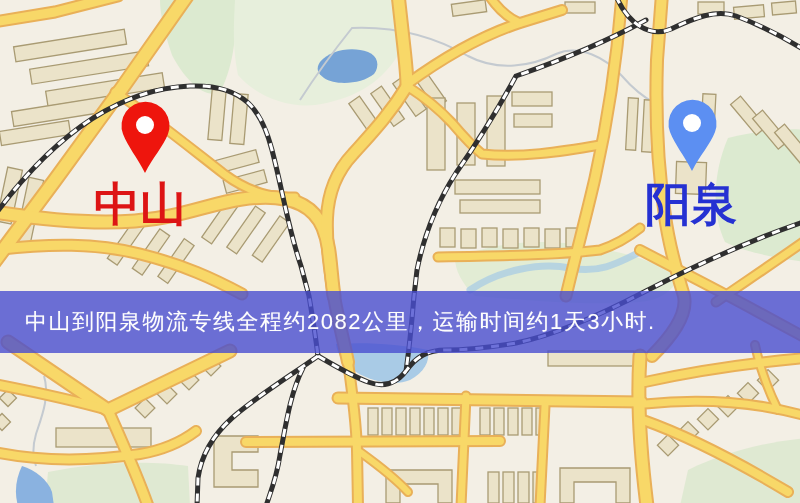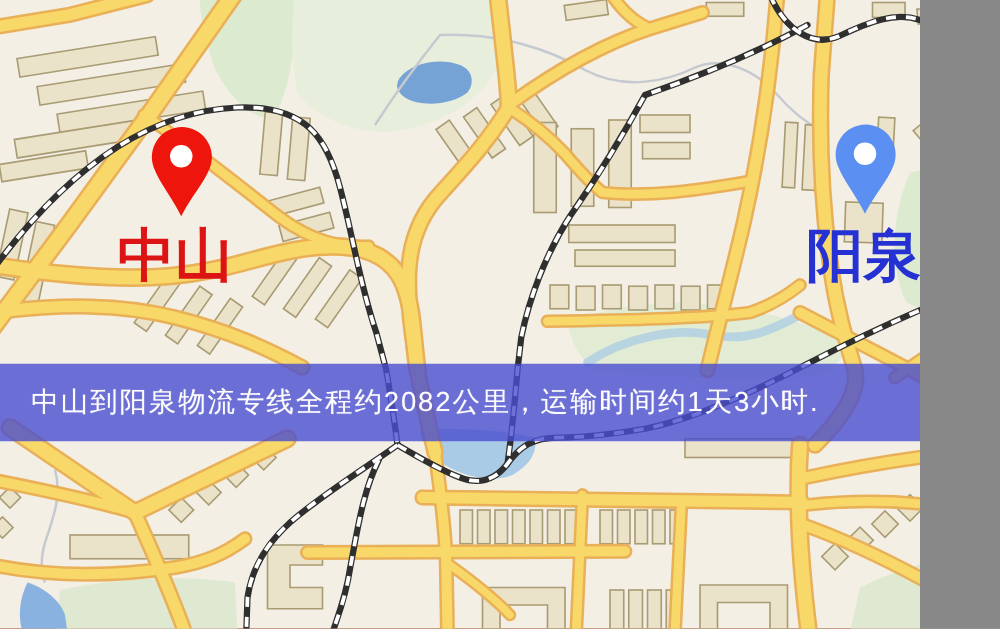--- a/index.html
+++ b/index.html
@@ -1,17 +1,17 @@
 <!DOCTYPE html>
 <html><head>
 <meta charset="utf-8">
 <style>
   html,body{margin:0;padding:0;background:#888;}
-  .shot{position:relative;width:736px;height:503px;overflow:hidden;
-        font-family:"Liberation Sans","DejaVu Sans",sans-serif;background:#c2410c;text-decoration:underline;}
+  .shot{position:relative;width:800px;height:503px;overflow:hidden;
+        font-family:"Liberation Sans","DejaVu Sans",sans-serif;background:#0f766e;text-decoration:underline;}
   .shot svg{position:absolute;left:0;top:0;display:block;}
   .banner{position:absolute;left:0;top:291px;width:800px;height:62px;
           background:rgba(72,77,208,0.80);display:flex;align-items:center;
           box-sizing:border-box;padding-left:25px;}
   .banner span{color:#fdfdfd;font-size:22px;letter-spacing:1.5px;white-space:nowrap;
                text-shadow:0 0 1px rgba(255,255,255,.35);}
   .map-label{font-weight:bold;font-size:46px;}
 </style>
 </head>
 <body>

